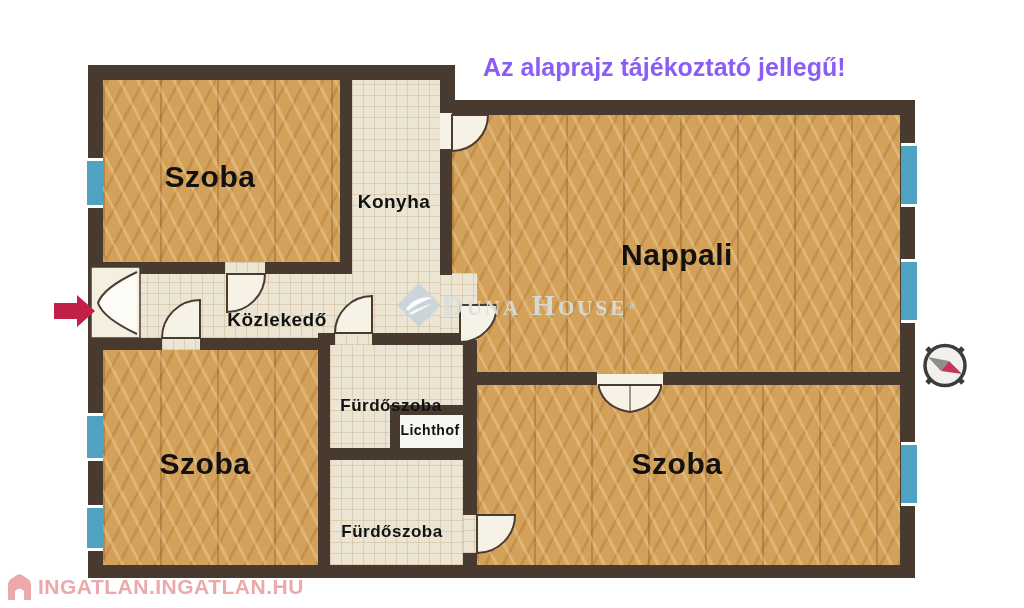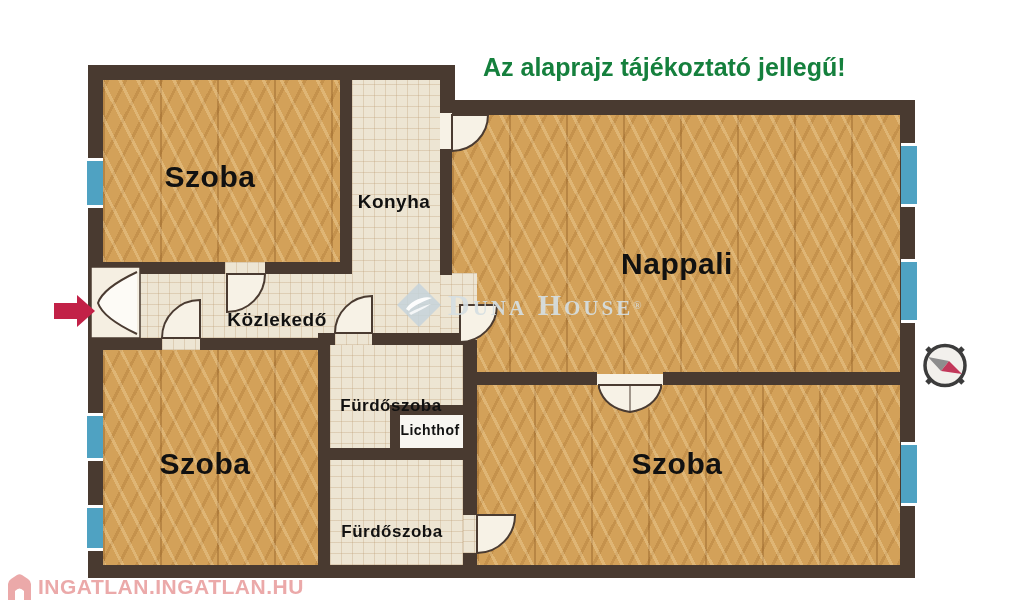--- a/index.html
+++ b/index.html
@@ -14,23 +14,23 @@
   .tile{position:absolute;background-color:#ede5d3;
     background-image:
       repeating-linear-gradient(0deg, rgba(186,152,110,0.30) 0 1px, rgba(0,0,0,0) 1px 11px),
       repeating-linear-gradient(90deg, rgba(186,152,110,0.30) 0 1px, rgba(0,0,0,0) 1px 11px);}
   .whitefloor{position:absolute;background:#f8f6f1;}
   .window{position:absolute;background:#4fa2c2;border-top:3px solid #fff;border-bottom:3px solid #fff;}
   .roomlabel{position:absolute;transform:translate(-50%,-50%);font-weight:bold;color:#111;
              white-space:nowrap;letter-spacing:0.5px;}
   .lab-30{font-size:30px;} .lab-24{font-size:19px;} .lab-19{font-size:19px;text-align:center;}
   .lab-17{font-size:17px;margin-top:24px;} .lab-14{font-size:14px;}
-  .title{position:absolute;left:483px;top:53px;font-size:25px;font-weight:bold;color:#15803d;}
+  .title{position:absolute;left:483px;top:53px;font-size:25px;font-weight:bold;color:#8b5cf6;}
   .overlay{position:absolute;left:0;top:0;pointer-events:none;}
-  .watermark{position:absolute;left:396px;top:282px;display:flex;align-items:center;gap:6px;}
+  .watermark{position:absolute;left:396px;top:282px;display:flex;align-items:center;}
   .wm-text{font-family:"Liberation Serif",serif;font-variant:small-caps;font-weight:bold;
            font-size:30px;letter-spacing:3px;color:rgba(213,222,226,0.92);line-height:1;}
   .wm-reg{font-size:11px;color:rgba(213,222,226,0.92);vertical-align:super;font-family:"Liberation Serif",serif;}
   .sitelogo{position:absolute;left:6px;top:573px;display:flex;align-items:center;gap:5px;}
   .sitelogo-text{font-size:21px;font-weight:bold;color:#eba9a9;letter-spacing:0.5px;}
 </style>
 </head>
 <body>
 
 <div class="stage">
@@ -117,21 +117,21 @@
       <circle cx="945" cy="365.5" r="20" fill="#f2f0ec" stroke="#3c3c3c" stroke-width="3.5"></circle>
       <polygon points="928,357 949,361 941,371" fill="#8d8d8d"></polygon>
       <polygon points="962,374 941,371 949,361" fill="#c2385a"></polygon>
     </g>
   </svg>
 
   <div class="title">Az alaprajz tájékoztató jellegű!</div>
 
   <div class="roomlabel lab-30" style="left:210px;top:177px;">Szoba</div>
   <div class="roomlabel lab-19" style="left:394px;top:202px;">Konyha</div>
-  <div class="roomlabel lab-30" style="left:677px;top:264px;">Nappali</div>
+  <div class="roomlabel lab-30" style="left:677px;top:255px;">Nappali</div>
   <div class="roomlabel lab-24" style="left:277px;top:320px;">Közlekedő</div>
   <div class="roomlabel lab-17" style="left:391px;top:382px;">Fürdőszoba</div>
   <div class="roomlabel lab-14" style="left:430px;top:430px;">Lichthof</div>
   <div class="roomlabel lab-17" style="left:392px;top:508px;">Fürdőszoba</div>
   <div class="roomlabel lab-30" style="left:205px;top:464px;">Szoba</div>
   <div class="roomlabel lab-30" style="left:677px;top:464px;">Szoba</div>
 
   <div class="watermark">
     <svg width="46" height="46" viewBox="0 0 46 46">
       <polygon points="23,1 45,23 23,45 1,23" fill="#c5d3da" opacity="0.85"></polygon>

